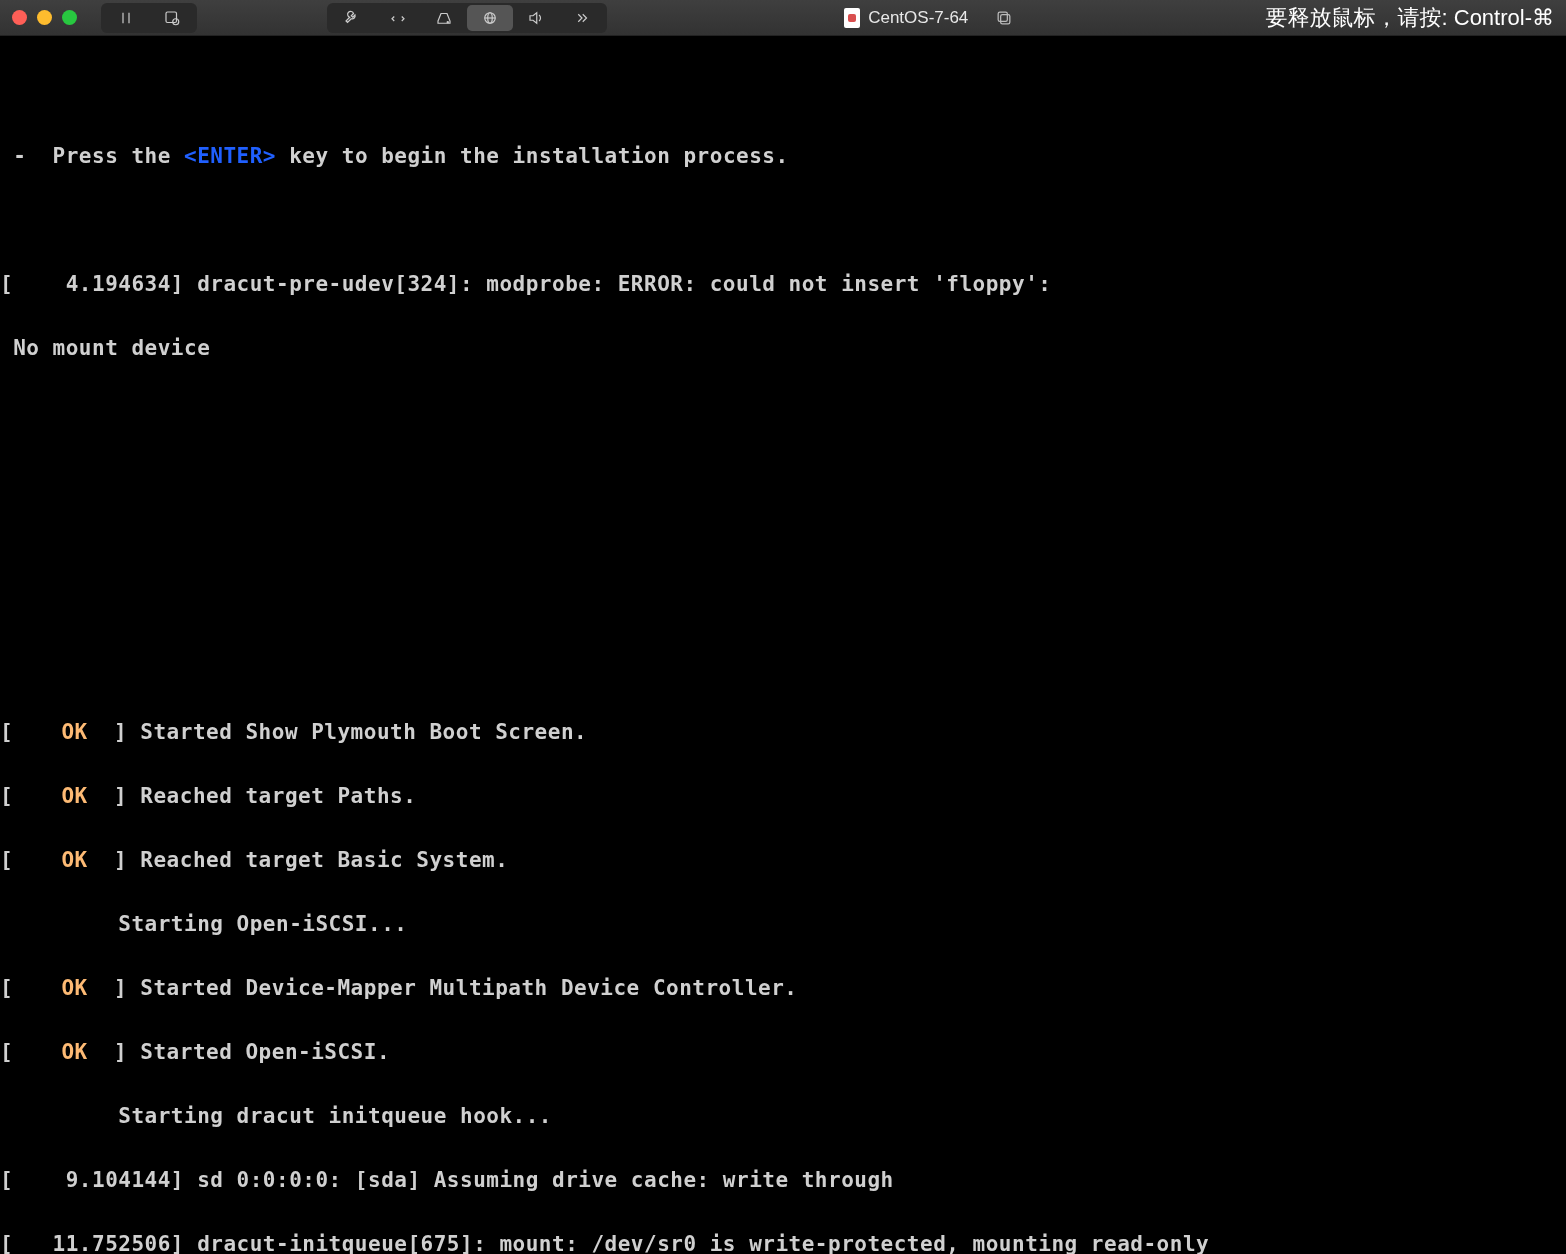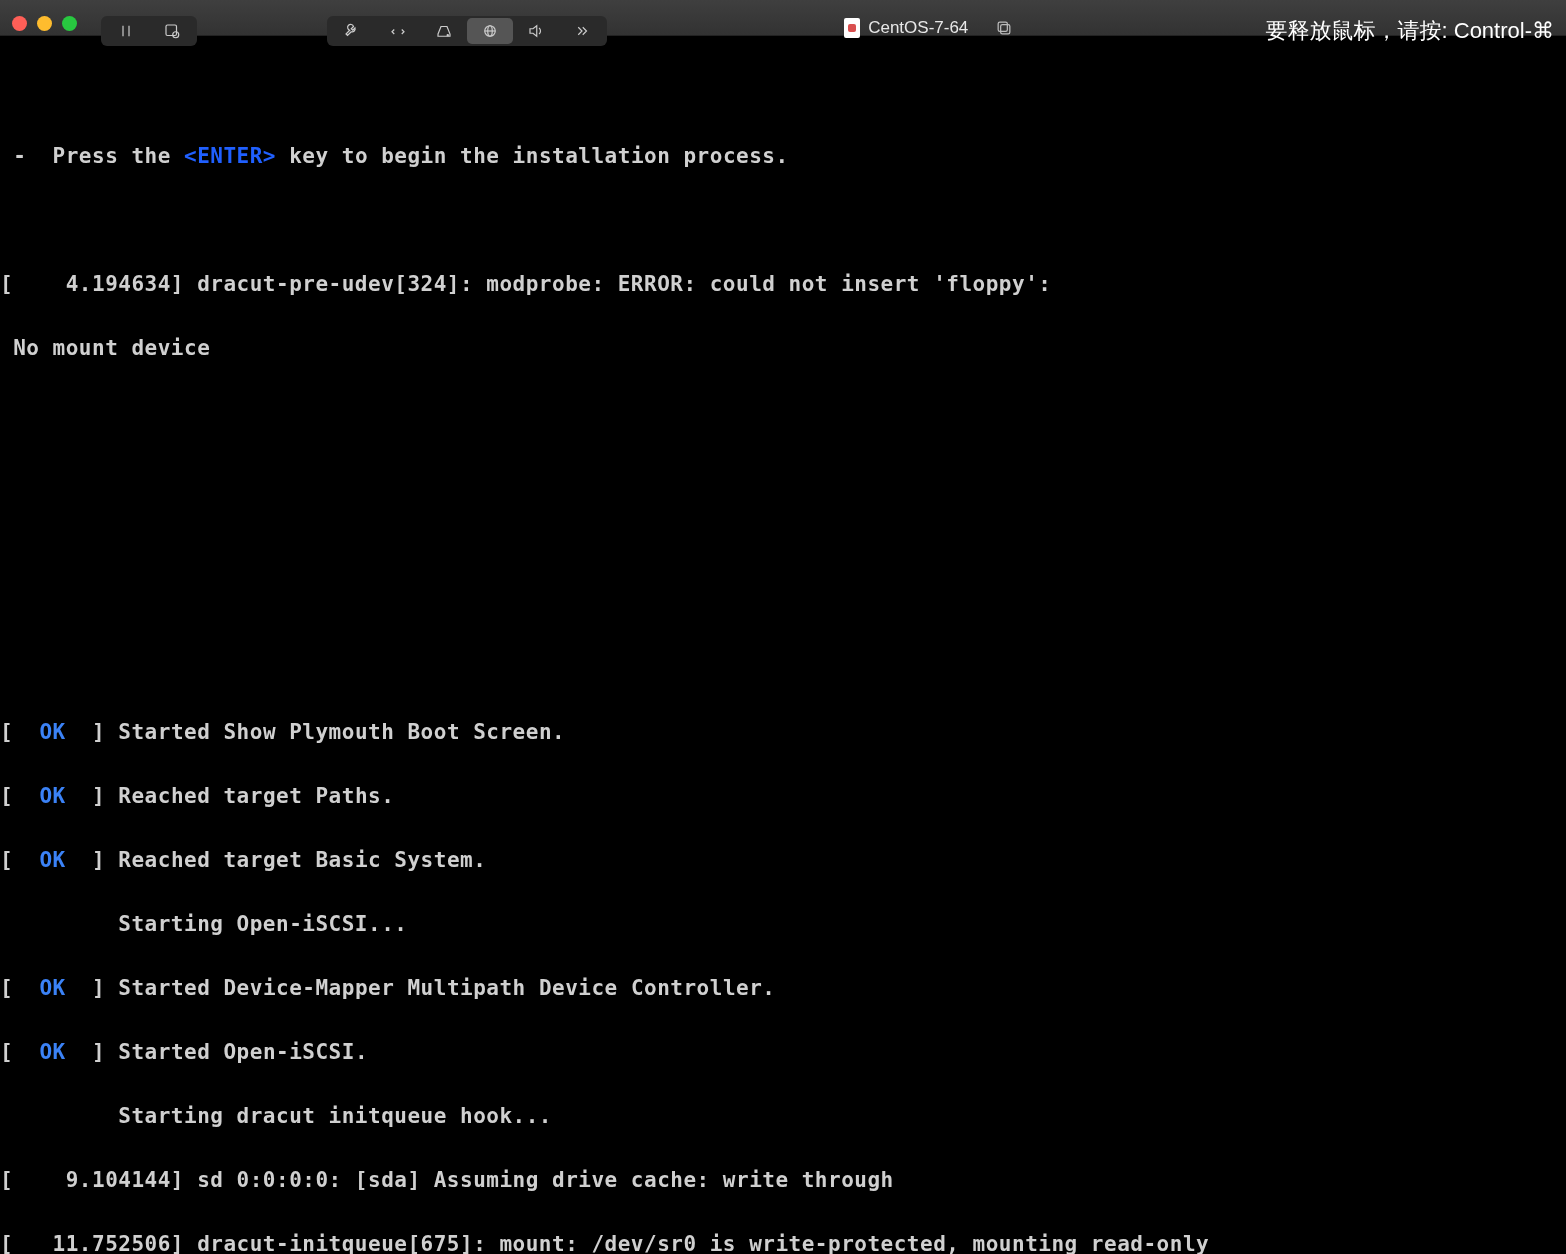--- a/index.html
+++ b/index.html
@@ -11,21 +11,21 @@
     width: 1566px;
     height: 1254px;
     background: #000;
     font-family: "Menlo", "Monaco", "Consolas", monospace;
     overflow: hidden;
   }
   .titlebar {
     height: 36px;
     background: linear-gradient(to bottom, #3f3f3f, #323232);
     display: flex;
-    align-items: flex-start;
+    align-items: center;
     padding: 16px 12px;
     border-bottom: 1px solid #222;
   }
   .traffic-lights {
     display: flex;
     gap: 10px;
     align-items: center;
   }
   .tl {
     width: 15px;
@@ -119,21 +119,21 @@
   }
   .terminal {
     padding: 8px 0 0 0;
     color: #d0d0d0;
     font-size: 21px;
     line-height: 32px;
     letter-spacing: 0.5px;
     white-space: pre;
     font-weight: bold;
   }
-  .ok { color: #3b82f6; }
+  .ok { color: #fdba74; margin-left: 22px; }
   .enter { color: #2060ff; font-weight: bold; }
   .line { padding-left: 0; }
   .gap-block { height: 192px; }
 </style>
 </head>
 <body>
 
 <div class="titlebar">
   <div class="traffic-lights">
     <div class="tl tl-red"></div>

